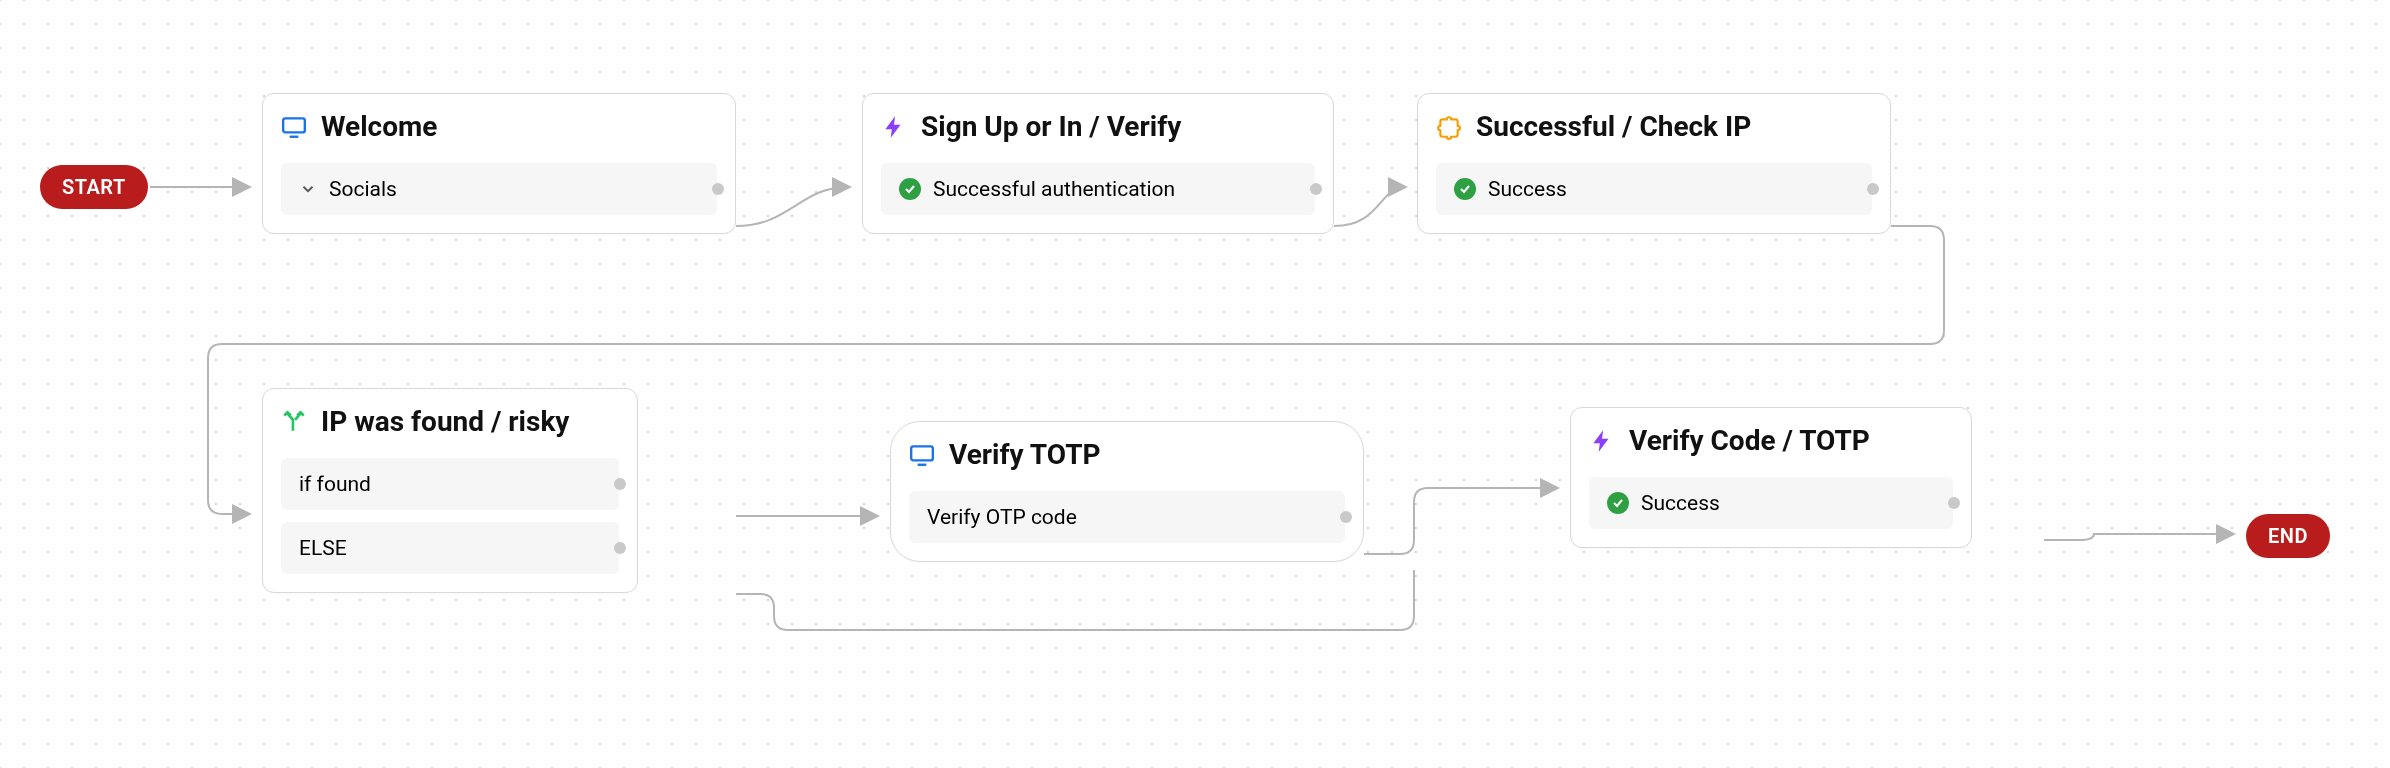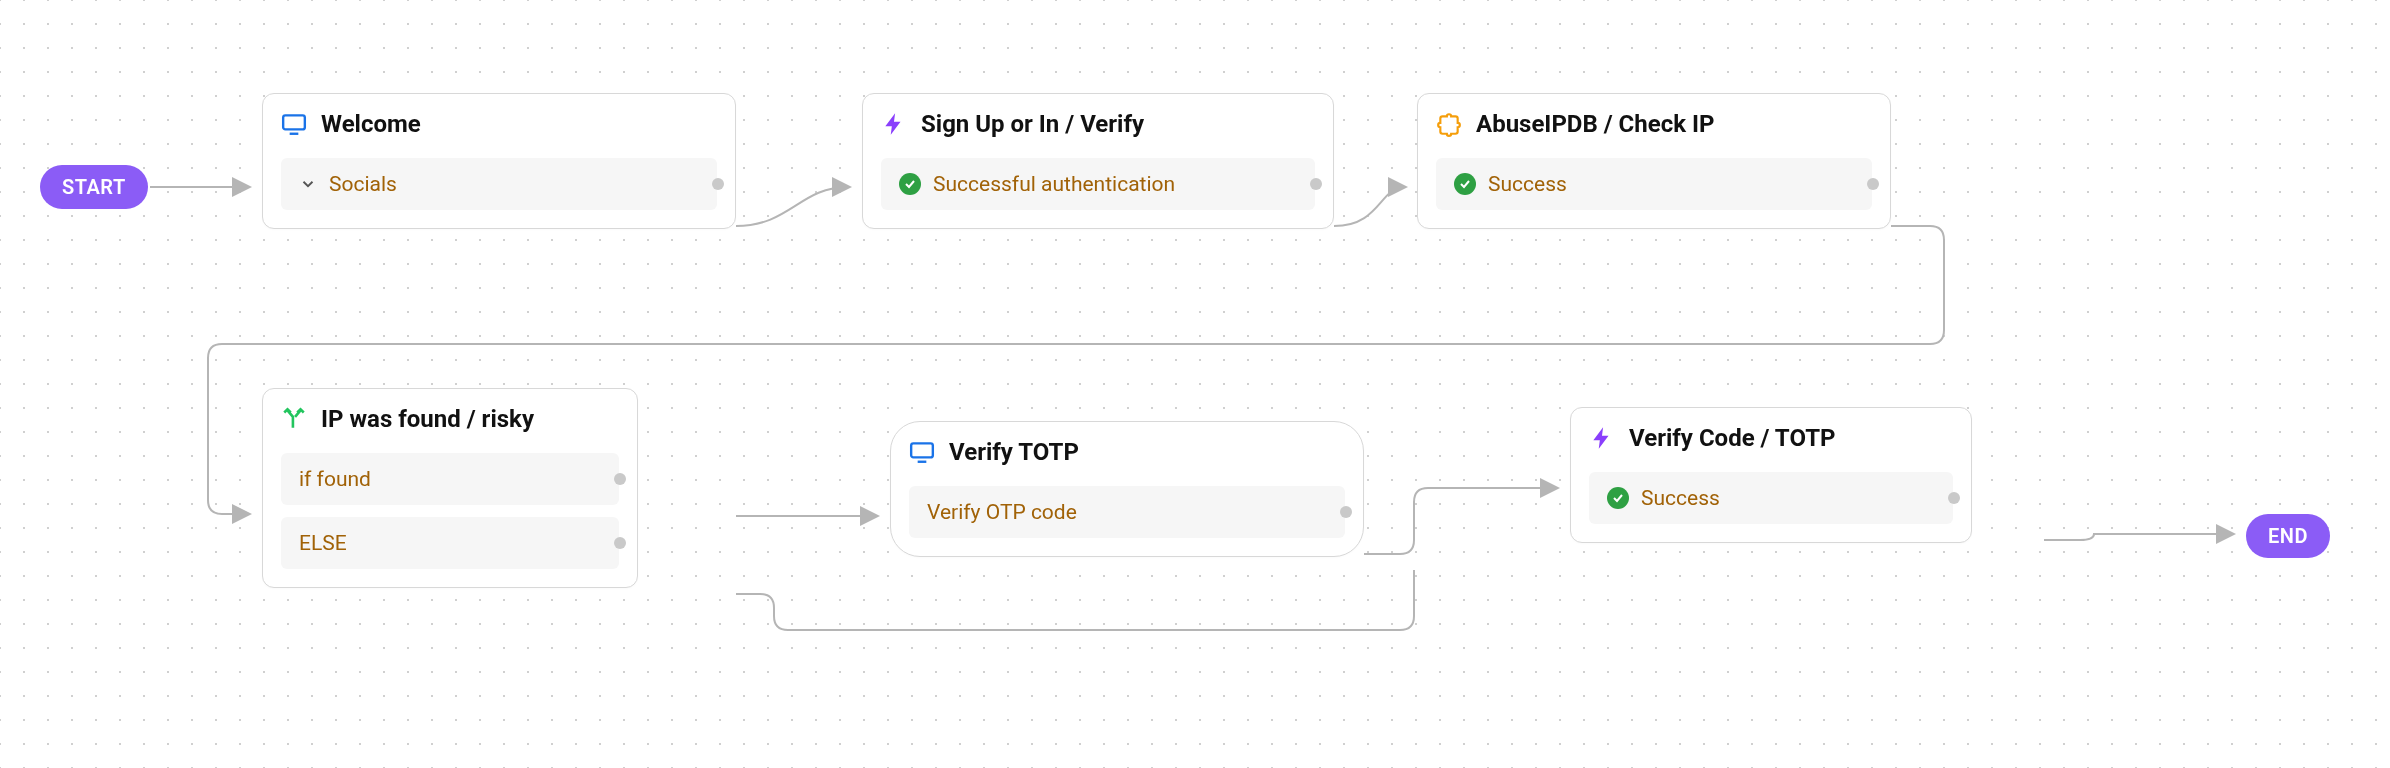--- a/index.html
+++ b/index.html
@@ -9,21 +9,21 @@
   background-image: radial-gradient(circle, #d0d0d0 1px, transparent 1px);
   background-size: 24px 24px;
   background-position: 12px 12px;
   width: 2390px;
   height: 768px;
   position: relative;
   overflow: hidden;
 }
 .pill {
   position: absolute;
-  background: #8b5cf6;
+  background: #b91c1c;
   color: #fff;
   font-weight: 600;
   font-size: 20px;
   padding: 10px 22px;
   border-radius: 999px;
   letter-spacing: 0.5px;
 }
 .node {
   position: absolute;
   background: #fff;
@@ -33,32 +33,32 @@
   box-shadow: 0 1px 2px rgba(0,0,0,0.02);
 }
 .node-head {
   display: flex;
   align-items: center;
   gap: 14px;
   margin-bottom: 20px;
 }
 .node-head .title {
   font-weight: 700;
-  font-size: 24px;
+  font-size: 28px;
   color: #111;
 }
 .row {
   display: flex;
   align-items: center;
   gap: 12px;
   background: #f6f6f6;
   border-radius: 6px;
   padding: 14px 18px;
   font-size: 21px;
-  color: #a16207;
+  color: #000000;
   position: relative;
 }
 .row + .row { margin-top: 12px; }
 .port {
   position: absolute;
   right: -1px;
   top: 50%;
   transform: translate(50%, -50%);
   width: 12px;
   height: 12px;
@@ -126,21 +126,21 @@
   </div>
 </div>
 
 <div class="node" style="left:1417px; top:93px; width:474px;">
   <div class="node-head">
     <span class="icon">
       <svg viewBox="0 0 24 24" fill="none" stroke="#f59e0b" stroke-width="2">
           <path d="M20 11V7a2 2 0 0 0-2-2h-4a2 2 0 1 0-4 0H6a2 2 0 0 0-2 2v4a2 2 0 1 0 0 4v4a2 2 0 0 0 2 2h4a2 2 0 1 0 4 0h4a2 2 0 0 0 2-2v-4a2 2 0 1 0 0-4z"></path>
         </svg>
     </span>
-    <span class="title">AbuseIPDB / Check IP</span>
+    <span class="title">Successful / Check IP</span>
   </div>
   <div class="row">
     <span class="check-circle">
       <svg viewBox="0 0 24 24" fill="none" stroke="#fff" stroke-width="4">
           <polyline points="4 12 10 18 20 6"></polyline>
         </svg>
     </span>
     <span>Success</span>
     <span class="port"></span>
   </div>

